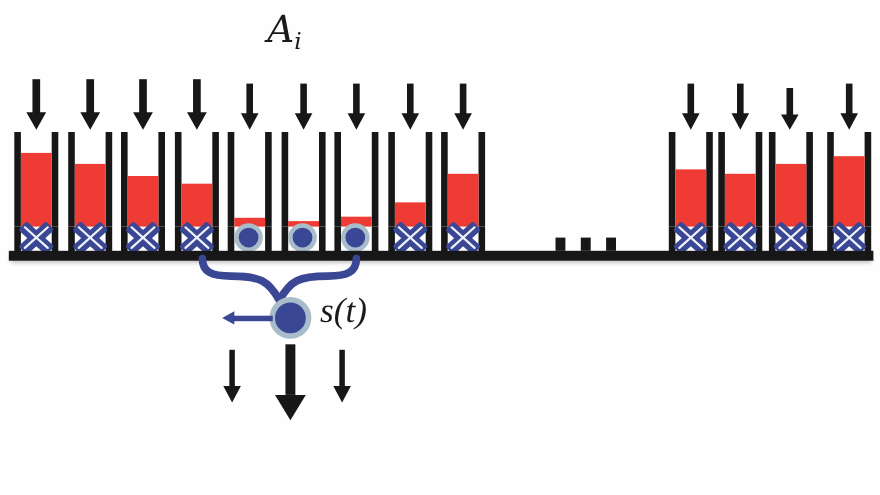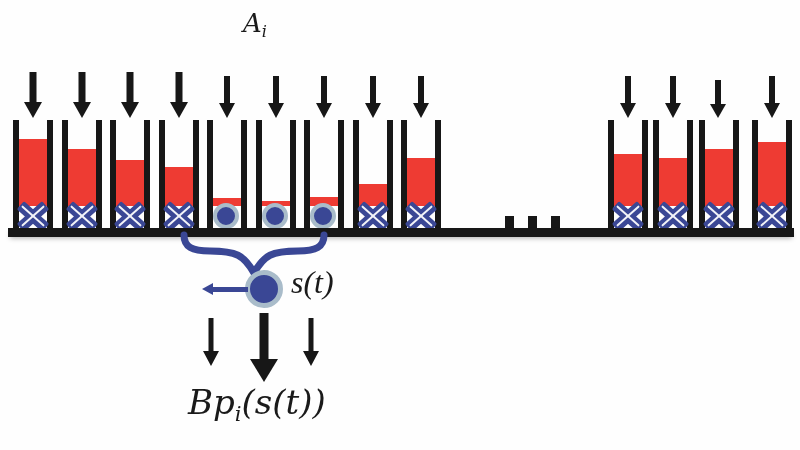--- a/index.html
+++ b/index.html
@@ -14,21 +14,21 @@
     color:#1a1a1a;
     white-space:nowrap;
     line-height:1;
   }
   .mathlabel .sub{
     font-size:0.62em;
     vertical-align:-0.32em;
     font-style:italic;
     letter-spacing:0;
   }
-  #label-Ai{left:243px;top:10px;font-size:26px;}
+  #label-Ai{left:243px;top:10px;font-size:34px;}
   #label-st{left:291px;top:266px;font-size:32px;font-family:Liberation Serif, serif;}
   #label-Bp{left:188px;top:385px;font-size:34px;}
 
   
   .shelf{
     position:absolute;
     left:8px;
     top:228px;
     width:786px;
     height:9px;
@@ -374,15 +374,14 @@
     <div class="arrow-down" style="left:250px;top:313px;width:28px;height:69px;">
       <div class="shaft" style="width:9px;height:46px;"></div>
         <div class="head" style="border-width:23px 14px 0 14px;"></div>
     </div>
     <div class="arrow-down" style="left:303px;top:318px;width:16px;height:48px;">
       <div class="shaft" style="width:5px;height:34px;"></div>
         <div class="head" style="border-width:15px 8px 0 8px;"></div>
     </div>
   </div>
 
-  <div class="mathlabel" id="label-Bp"><span>Bp</span><span class="sub">i</span><span>(s(t))</span></div>
 
 </div>
 
 </body></html>

